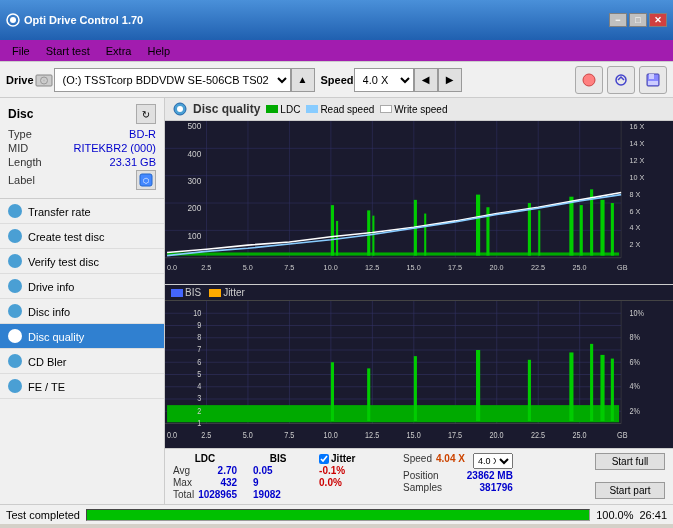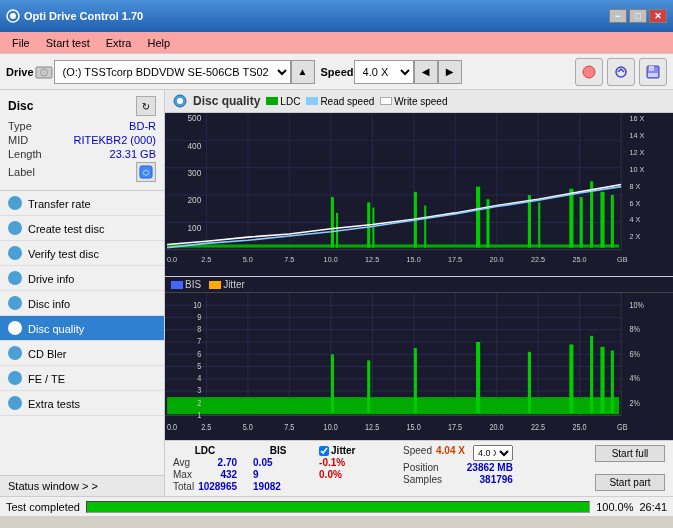--- a/index.html
+++ b/index.html
@@ -1,26 +1,26 @@
 <!DOCTYPE html>
 <html><head>
   <meta charset="utf-8">
   <style>
     * { box-sizing: border-box; margin: 0; padding: 0; }
     body { font-family: 'Segoe UI', Tahoma, sans-serif; font-size: 11px; background: #d4d0c8; width: 673px; height: 528px; overflow: hidden; }
     
     
-    .title-bar { background: linear-gradient(to bottom, #4a90d9, #2060b0); color: white; height: 32px; display: flex; align-items: center; padding: 0 6px; font-size: 11px; font-weight: bold; }
+    .title-bar { background: linear-gradient(to bottom, #4a90d9, #2060b0); color: white; height: 40px; display: flex; align-items: center; padding: 0 6px; font-size: 11px; font-weight: bold; }
     .title-bar-title { flex: 1; }
     .title-bar-buttons { display: flex; gap: 2px; }
     .title-bar-btn { width: 18px; height: 14px; background: #c0c0c0; border: 1px solid #808080; font-size: 9px; display: flex; align-items: center; justify-content: center; cursor: pointer; }
     .title-bar-btn.close { background: #d04040; }
     
     
-    .menu-bar { background: #fca5a5; height: 22px; display: flex; align-items: center; padding: 0 4px; border-bottom: 1px solid #ccc; }
+    .menu-bar { background: #a21caf; height: 22px; display: flex; align-items: center; padding: 0 4px; border-bottom: 1px solid #ccc; }
     .menu-item { padding: 2px 8px; font-size: 11px; cursor: pointer; }
     
     
     .toolbar { background: #f0f0f0; height: 36px; display: flex; align-items: center; padding: 0 6px; gap: 0; border-bottom: 1px solid #ccc; }
     .toolbar-label { font-size: 11px; font-weight: bold; }
     .drive-select { height: 24px; font-size: 11px; background: white; border: 1px solid #999; padding: 0 4px; min-width: 200px; }
     .toolbar-btn { width: 24px; height: 24px; background: #e0e0e0; border: 1px solid #999; display: flex; align-items: center; justify-content: center; cursor: pointer; font-size: 10px; }
     .speed-label { font-size: 11px; font-weight: bold; margin-left: 6px; }
     .speed-select { height: 24px; font-size: 11px; background: white; border: 1px solid #999; padding: 0 4px; width: 60px; }
     .toolbar-icon-btn { width: 28px; height: 28px; background: #e8e8e8; border: 1px solid #aaa; border-radius: 3px; display: flex; align-items: center; justify-content: center; cursor: pointer; }
@@ -199,31 +199,22 @@
         <span>Disc quality</span>
       </div>
       <div class="nav-item">
         <div class="nav-circle"></div>
         <span>CD Bler</span>
       </div>
       <div class="nav-item">
         <div class="nav-circle"></div>
         <span>FE / TE</span>
       </div>
-      <div class="nav-item">
-        <div class="nav-circle"></div>
-        <span>Extra tests</span>
-      </div>
-    </div>
-
-    <div style="margin-top:auto;">
-      <div class="status-window-btn">
-        <span>Status window &gt; &gt;</span>
-      </div>
-    </div>
+    </div>
+
   </div>
 
   <div class="right-panel">
 
     <div class="chart-header">
       <svg width="14" height="14" viewBox="0 0 14 14">
         <circle cx="7" cy="7" r="6" fill="#4a9fd4" stroke="#2266aa" stroke-width="1"></circle>
         <circle cx="7" cy="7" r="3" fill="white"></circle>
       </svg>
       <span class="chart-title">Disc quality</span>

